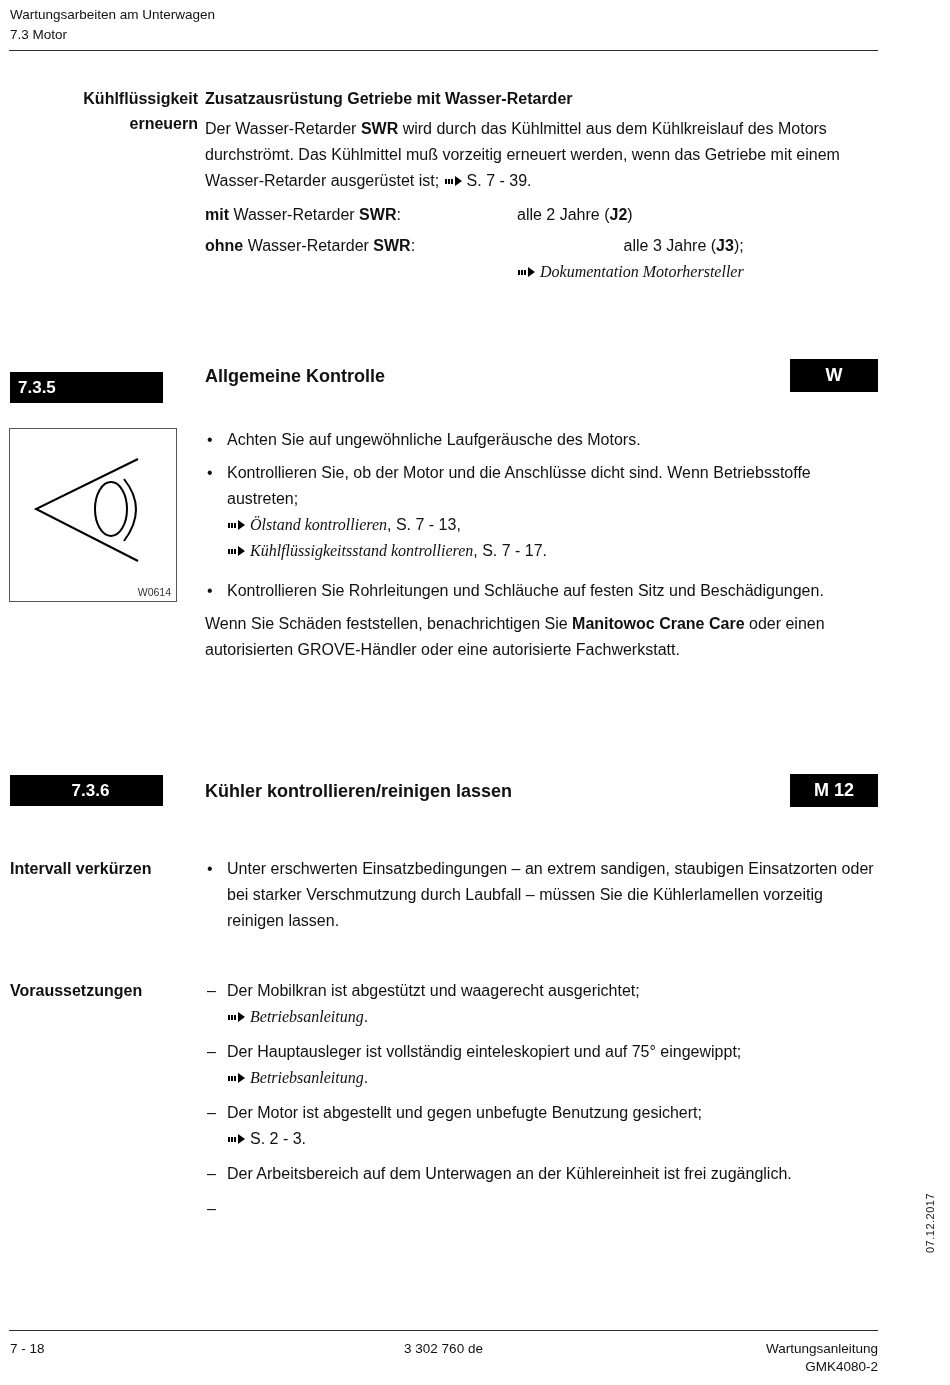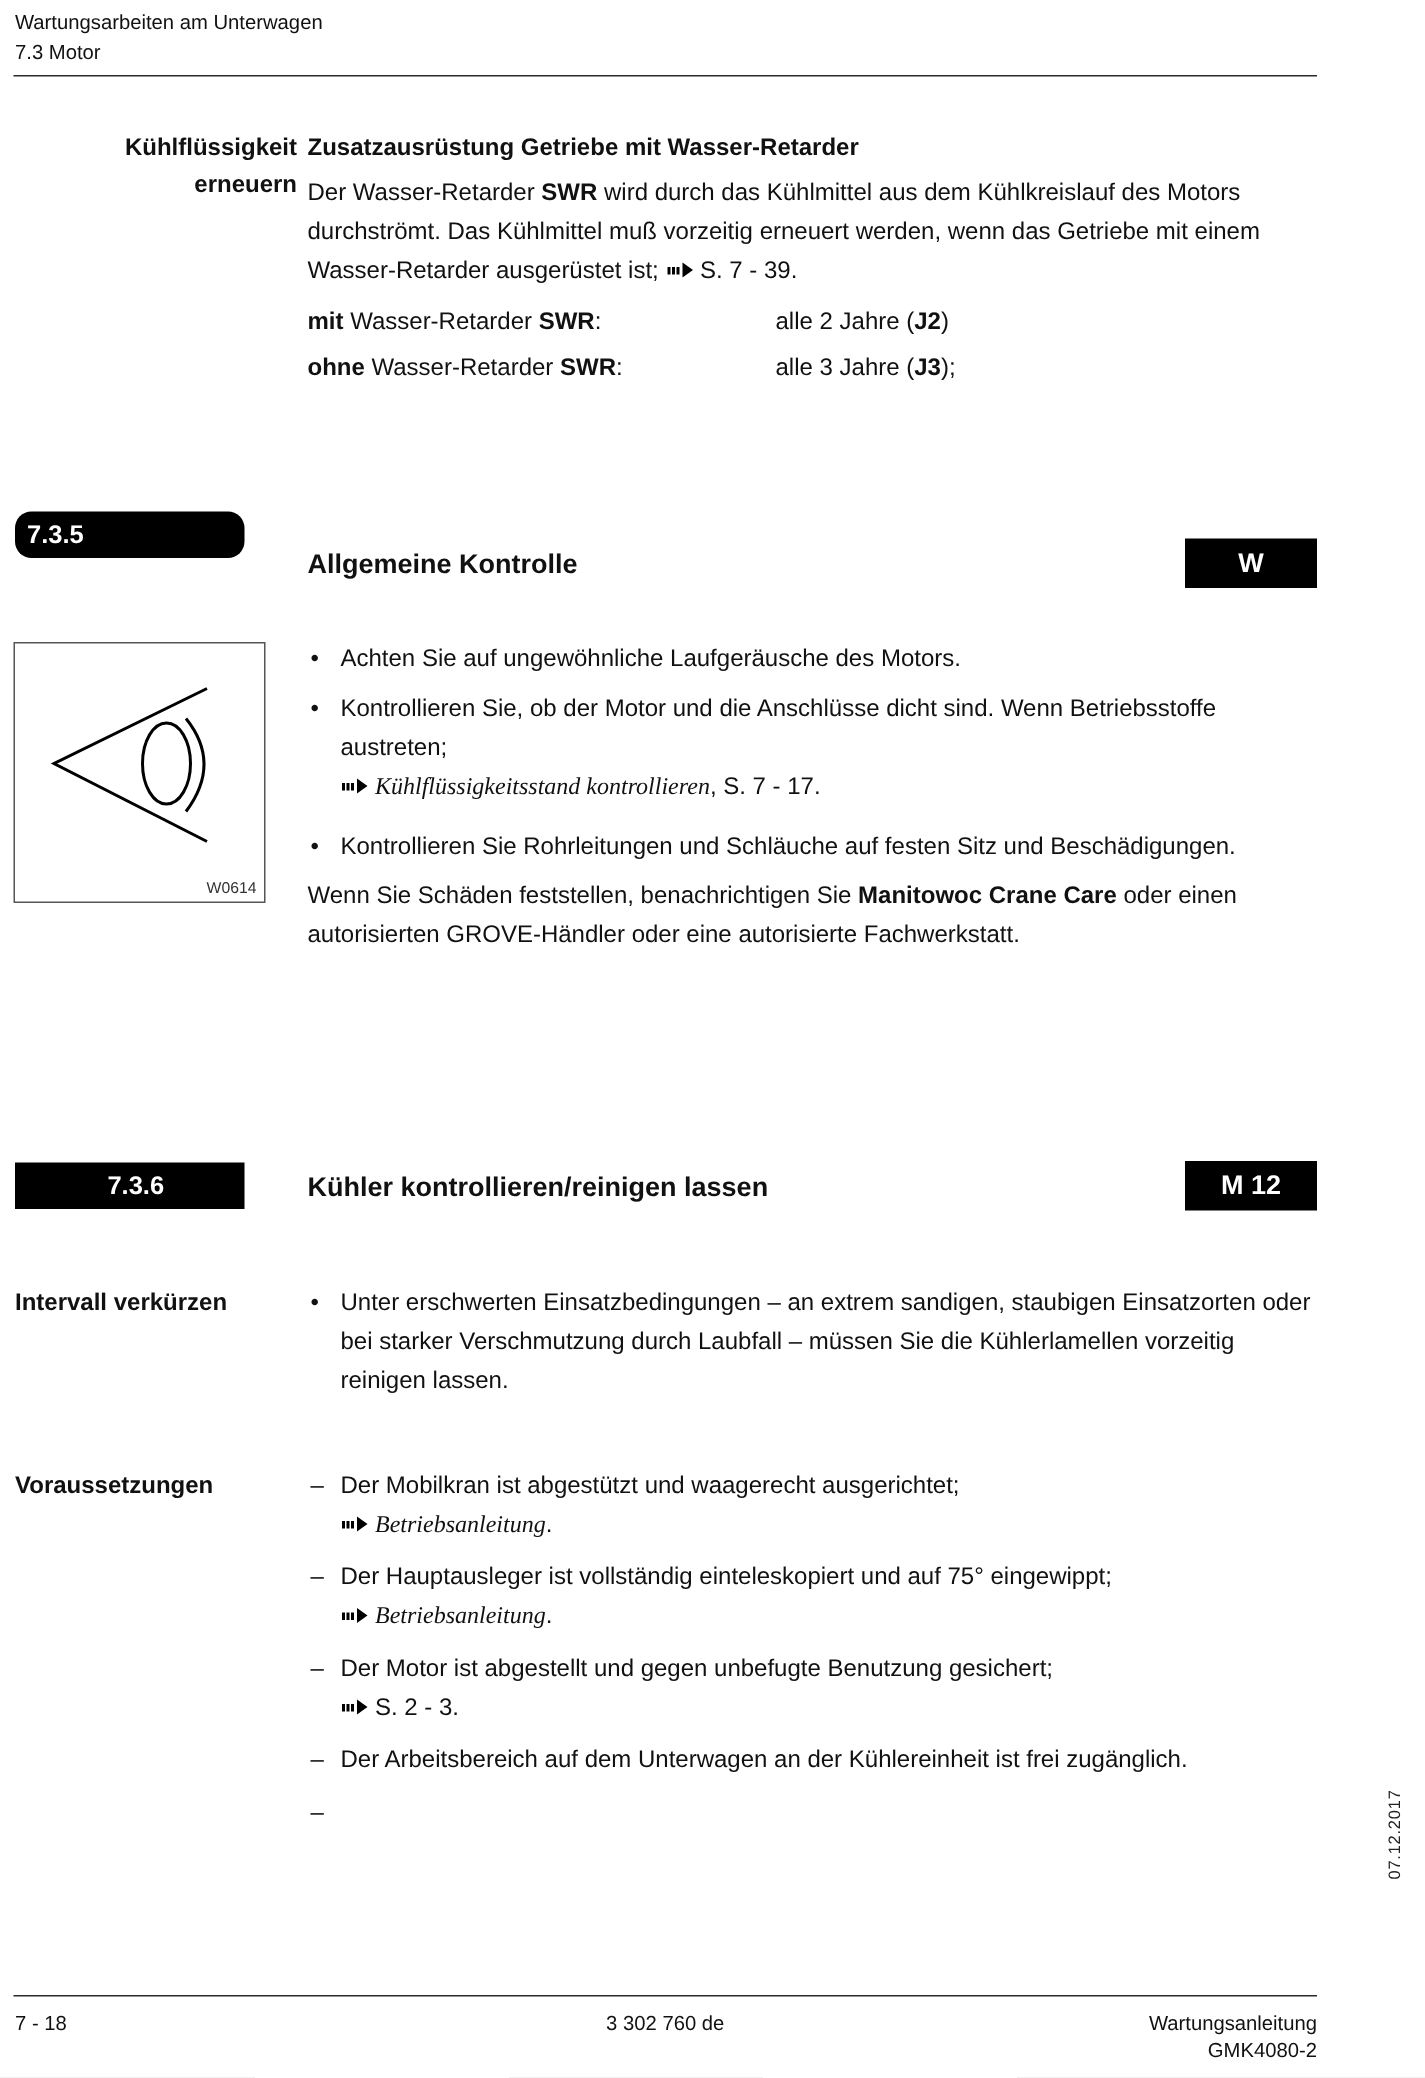--- a/index.html
+++ b/index.html
@@ -80,45 +80,47 @@
 
   <div class="t-rows">
     <div class="t-row first">
       <span class="term"><span class="b">mit</span><span> Wasser-Retarder </span><span class="b">SWR</span><span>:</span></span>
       <span class="val"><span>alle 2 Jahre (</span><span class="b">J2</span><span>)</span></span>
     </div>
     <div class="t-row">
       <span class="term"><span class="b">ohne</span><span> Wasser-Retarder </span><span class="b">SWR</span><span>:</span></span>
       <span class="val">
         <span class="val-line"><span>alle 3 Jahre (</span><span class="b">J3</span><span>);</span></span>
+        <span class="val-line"><span class="ref-arrow"></span><span class="i">Dokumentation Motorhersteller</span></span>
       </span>
     </div>
   </div>
 
-  <div class="sec-badge" style="top:341px;border-radius:11px;">7.3.5</div>
+  <div class="sec-badge" style="top:372px;">7.3.5</div>
   <div class="sec-title" style="top:360px;">Allgemeine Kontrolle</div>
   <div class="code-badge" style="top:359px;">W</div>
 
   <div class="figure-box">
     <svg width="158" height="150" viewBox="0 0 158 150">
       <path d="M124 26 L22 76 L124 128" fill="none" stroke="#000" stroke-width="2"></path>
       <ellipse cx="97" cy="76" rx="16" ry="27" fill="none" stroke="#000" stroke-width="2"></ellipse>
       <path d="M110 46 Q134 76 110 108" fill="none" stroke="#000" stroke-width="2"></path>
     </svg>
     <span class="figure-label">W0614</span>
   </div>
 
   <div class="content" style="top:427px;">
     <div class="li">
       <span class="marker">•</span>
       <span><span>Achten Sie auf ungewöhnliche Laufgeräusche des Motors.</span></span>
     </div>
     <div class="li ref-block">
       <span class="marker">•</span>
       <span><span>Kontrollieren Sie, ob der Motor und die Anschlüsse dicht sind. Wenn Be­triebsstoffe austreten;</span></span>
+      <div><span class="ref-arrow"></span><span class="i">Ölstand kontrollieren</span><span>, S. 7 - 13,</span></div>
       <div><span class="ref-arrow"></span><span class="i">Kühlflüssigkeitsstand kontrollieren</span><span>, S. 7 - 17.</span></div>
     </div>
     <div class="li">
       <span class="marker">•</span>
       <span><span>Kontrollieren Sie Rohrleitungen und Schläuche auf festen Sitz und Be­schädigungen.</span></span>
     </div>
     <div><span>Wenn Sie Schäden feststellen, benachrichtigen Sie </span><span class="b">Manitowoc Crane Care</span><span> oder einen autorisierten GROVE-Händler oder eine autorisierte Fachwerk­statt.</span></div>
   </div>
 
   <div class="sec-badge" style="top:775px;text-align:center;">7.3.6</div>

